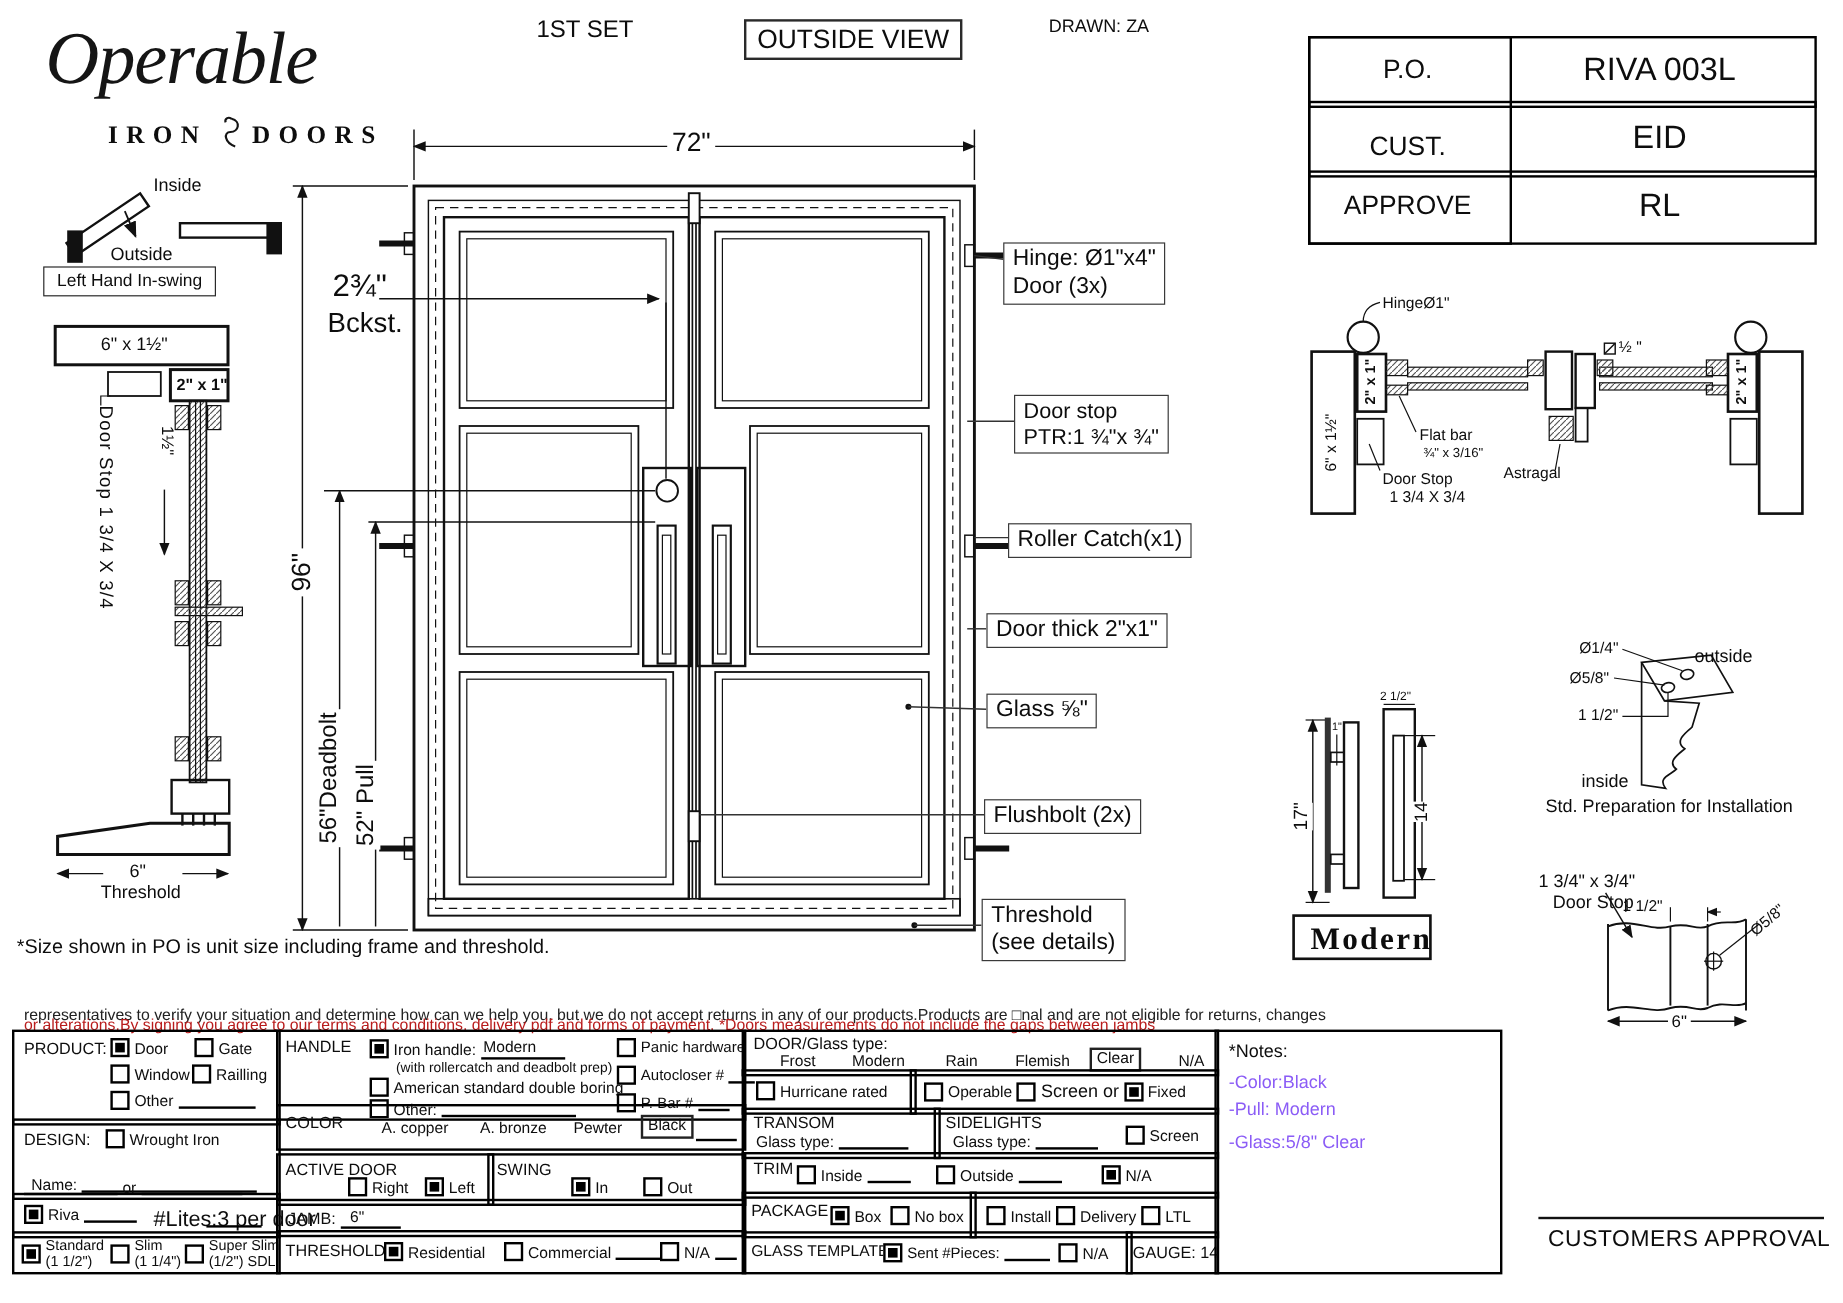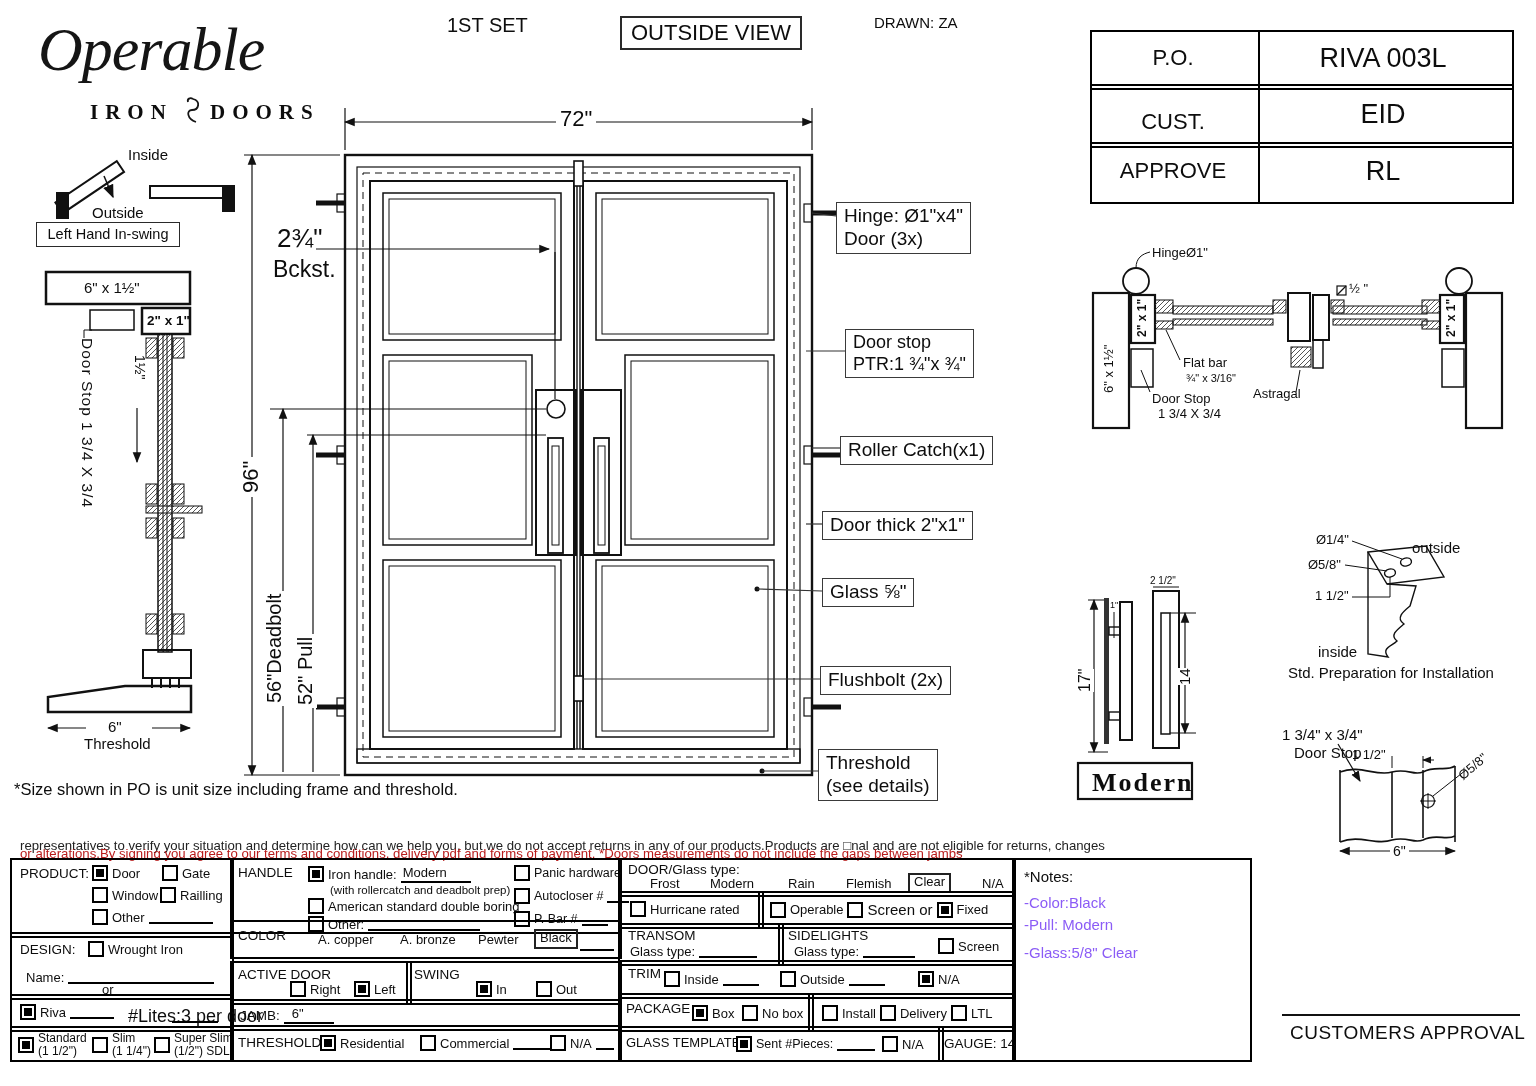--- a/index.html
+++ b/index.html
@@ -362,21 +362,21 @@
           <span class="blank" style="width:64px"></span>
         </div>
     </div>
 
     <div class="cell" style="left:10px;top:932px;width:220px;height:64px">
       <div class="t" style="left:8px;top:8px;font-size:13.5px">DESIGN:</div>
       <div class="frow" style="left:76px;top:7px">
           <span class="cb"></span>
           <span>Wrought Iron</span>
         </div>
-      <div class="frow" style="left:14px;top:36px">
+      <div class="frow" style="left:14px;top:46px">
           <span>Name:</span>
           <span class="blank" style="width:146px"></span>
         </div>
       <div class="frow" style="left:8px;top:48px">
           <span class="blank" style="width:78px"></span>
           <span>or</span>
           <span class="blank" style="width:84px"></span>
         </div>
     </div>
 

